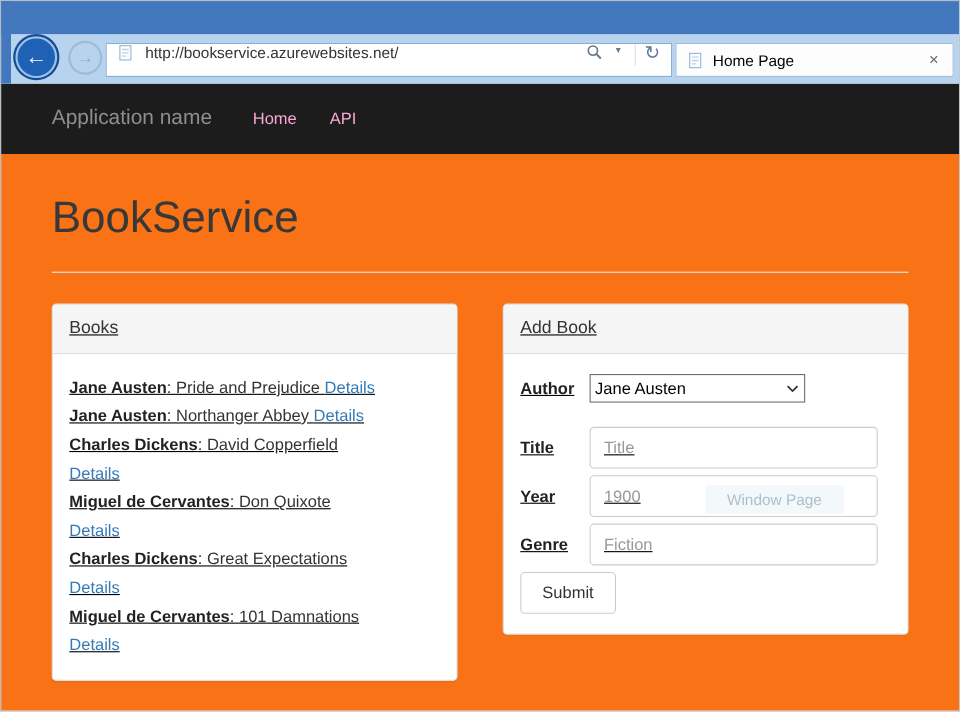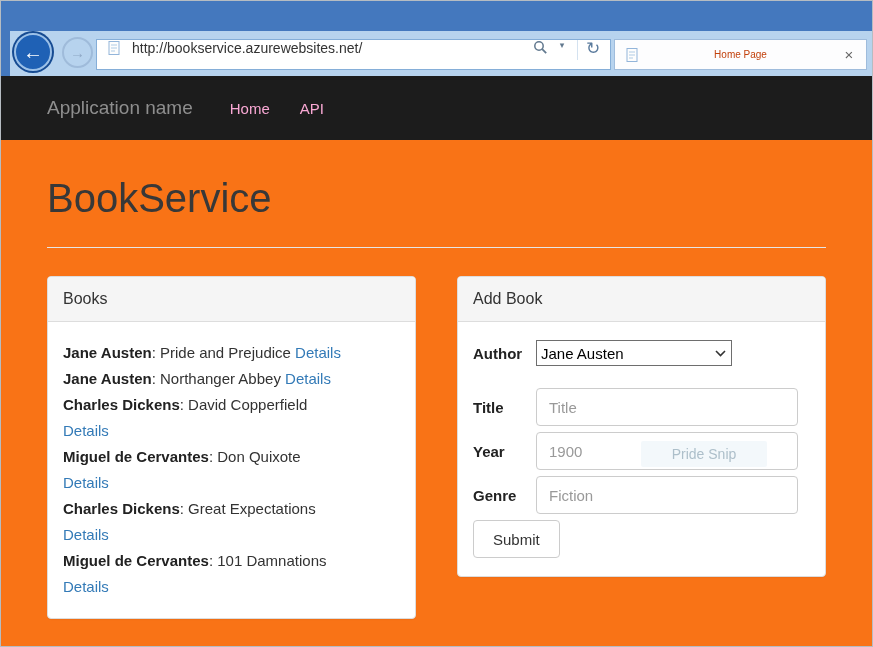--- a/index.html
+++ b/index.html
@@ -19,35 +19,35 @@
     display:flex; align-items:center; justify-content:center; cursor:pointer; }
   .address-bar { position:absolute; left:95px; top:38px; width:515px; height:31px; background:#fff;
     border:1px solid #85aed8; display:flex; align-items:flex-start; padding:0 6px; }
   .address-url { flex:1; font-size:14px; color:#333; margin-left:7px; white-space:nowrap; overflow:hidden; }
   .addr-icon { display:flex; align-items:center; justify-content:center; width:22px; cursor:pointer; }
   .caret-glyph { font-size:9px; color:#62798f; }
   .refresh-glyph { font-size:17px; color:#5b7b9d; line-height:1; }
   .addr-divider { width:1px; height:20px; background:#d4e2f0; margin:0 4px; }
   .tab { position:absolute; left:613px; top:38px; width:253px; height:31px; background:#fdfdfe;
     border:1px solid #9fbcdc; display:flex; align-items:center; padding:0 9px; gap:8px; cursor:pointer; }
-  .tab-title { flex:1; font-size:10px; color:#c2410c; white-space:nowrap; overflow:hidden;text-align:center; }
+  .tab-title { flex:1; font-size:14px; color:#000000; white-space:nowrap; overflow:hidden; }
   .tab-close { font-size:15px; color:#666; width:16px; text-align:center; cursor:pointer; }
 
   
   .navbar { height:64px; background:#1c1c1c; display:flex; align-items:center; padding:0 15px 0 46px; }
   .navbar-brand { font-size:19px; color:#8e8e8e; margin-right:22px; text-decoration:none; cursor:pointer; }
   .nav-link { padding:0 15px; font-size:15px; color:#f9a8d4; text-decoration:none; cursor:pointer; }
 
   
   .page { padding:0 46px; background:#f97316; height:520px; }
   .page-title { font-size:40px; font-weight:400; color:#383838; padding-top:35px; line-height:1.15; }
   .rule { border:none; border-top:1px solid #e6e6e6; margin:26px 0 28px; }
   .panels { display:flex; gap:41px; align-items:flex-start; }
   .panel { width:379px; border:1px solid #ddd; border-radius:4px; background:#fff; position:relative;
-    box-shadow:0 1px 1px rgba(0,0,0,0.04); }
+    box-shadow:0 1px 1px rgba(0,0,0,0.04);text-decoration:underline; }
   .panel-heading { background:#f5f5f5; padding:13px 15px; font-size:16px; color:#333;
     border-bottom:1px solid #ddd; border-radius:3px 3px 0 0; }
   .panel-body { padding:18px 15px; }
 
   
   .book-item { font-size:15px; line-height:26px; color:#333; }
   .book-item strong { color:#222; }
   .details { color:#337ab7; text-decoration:none; cursor:pointer; }
   .book-item.wrap .details { display:block; }
 
@@ -195,19 +195,19 @@
 
           <div class="form-row">
             <label>Genre</label>
             <input class="form-control" type="text" placeholder="Fiction" style="">
           </div>
 
 
           <button class="submit-btn">Submit</button>
         </div>
 
-        <div class="snip-overlay">Pride Snip</div>
+        <div class="snip-overlay">Window Page</div>
       </div>
 
     </div>
   </div>
 
 </div>
 
 </body></html>

